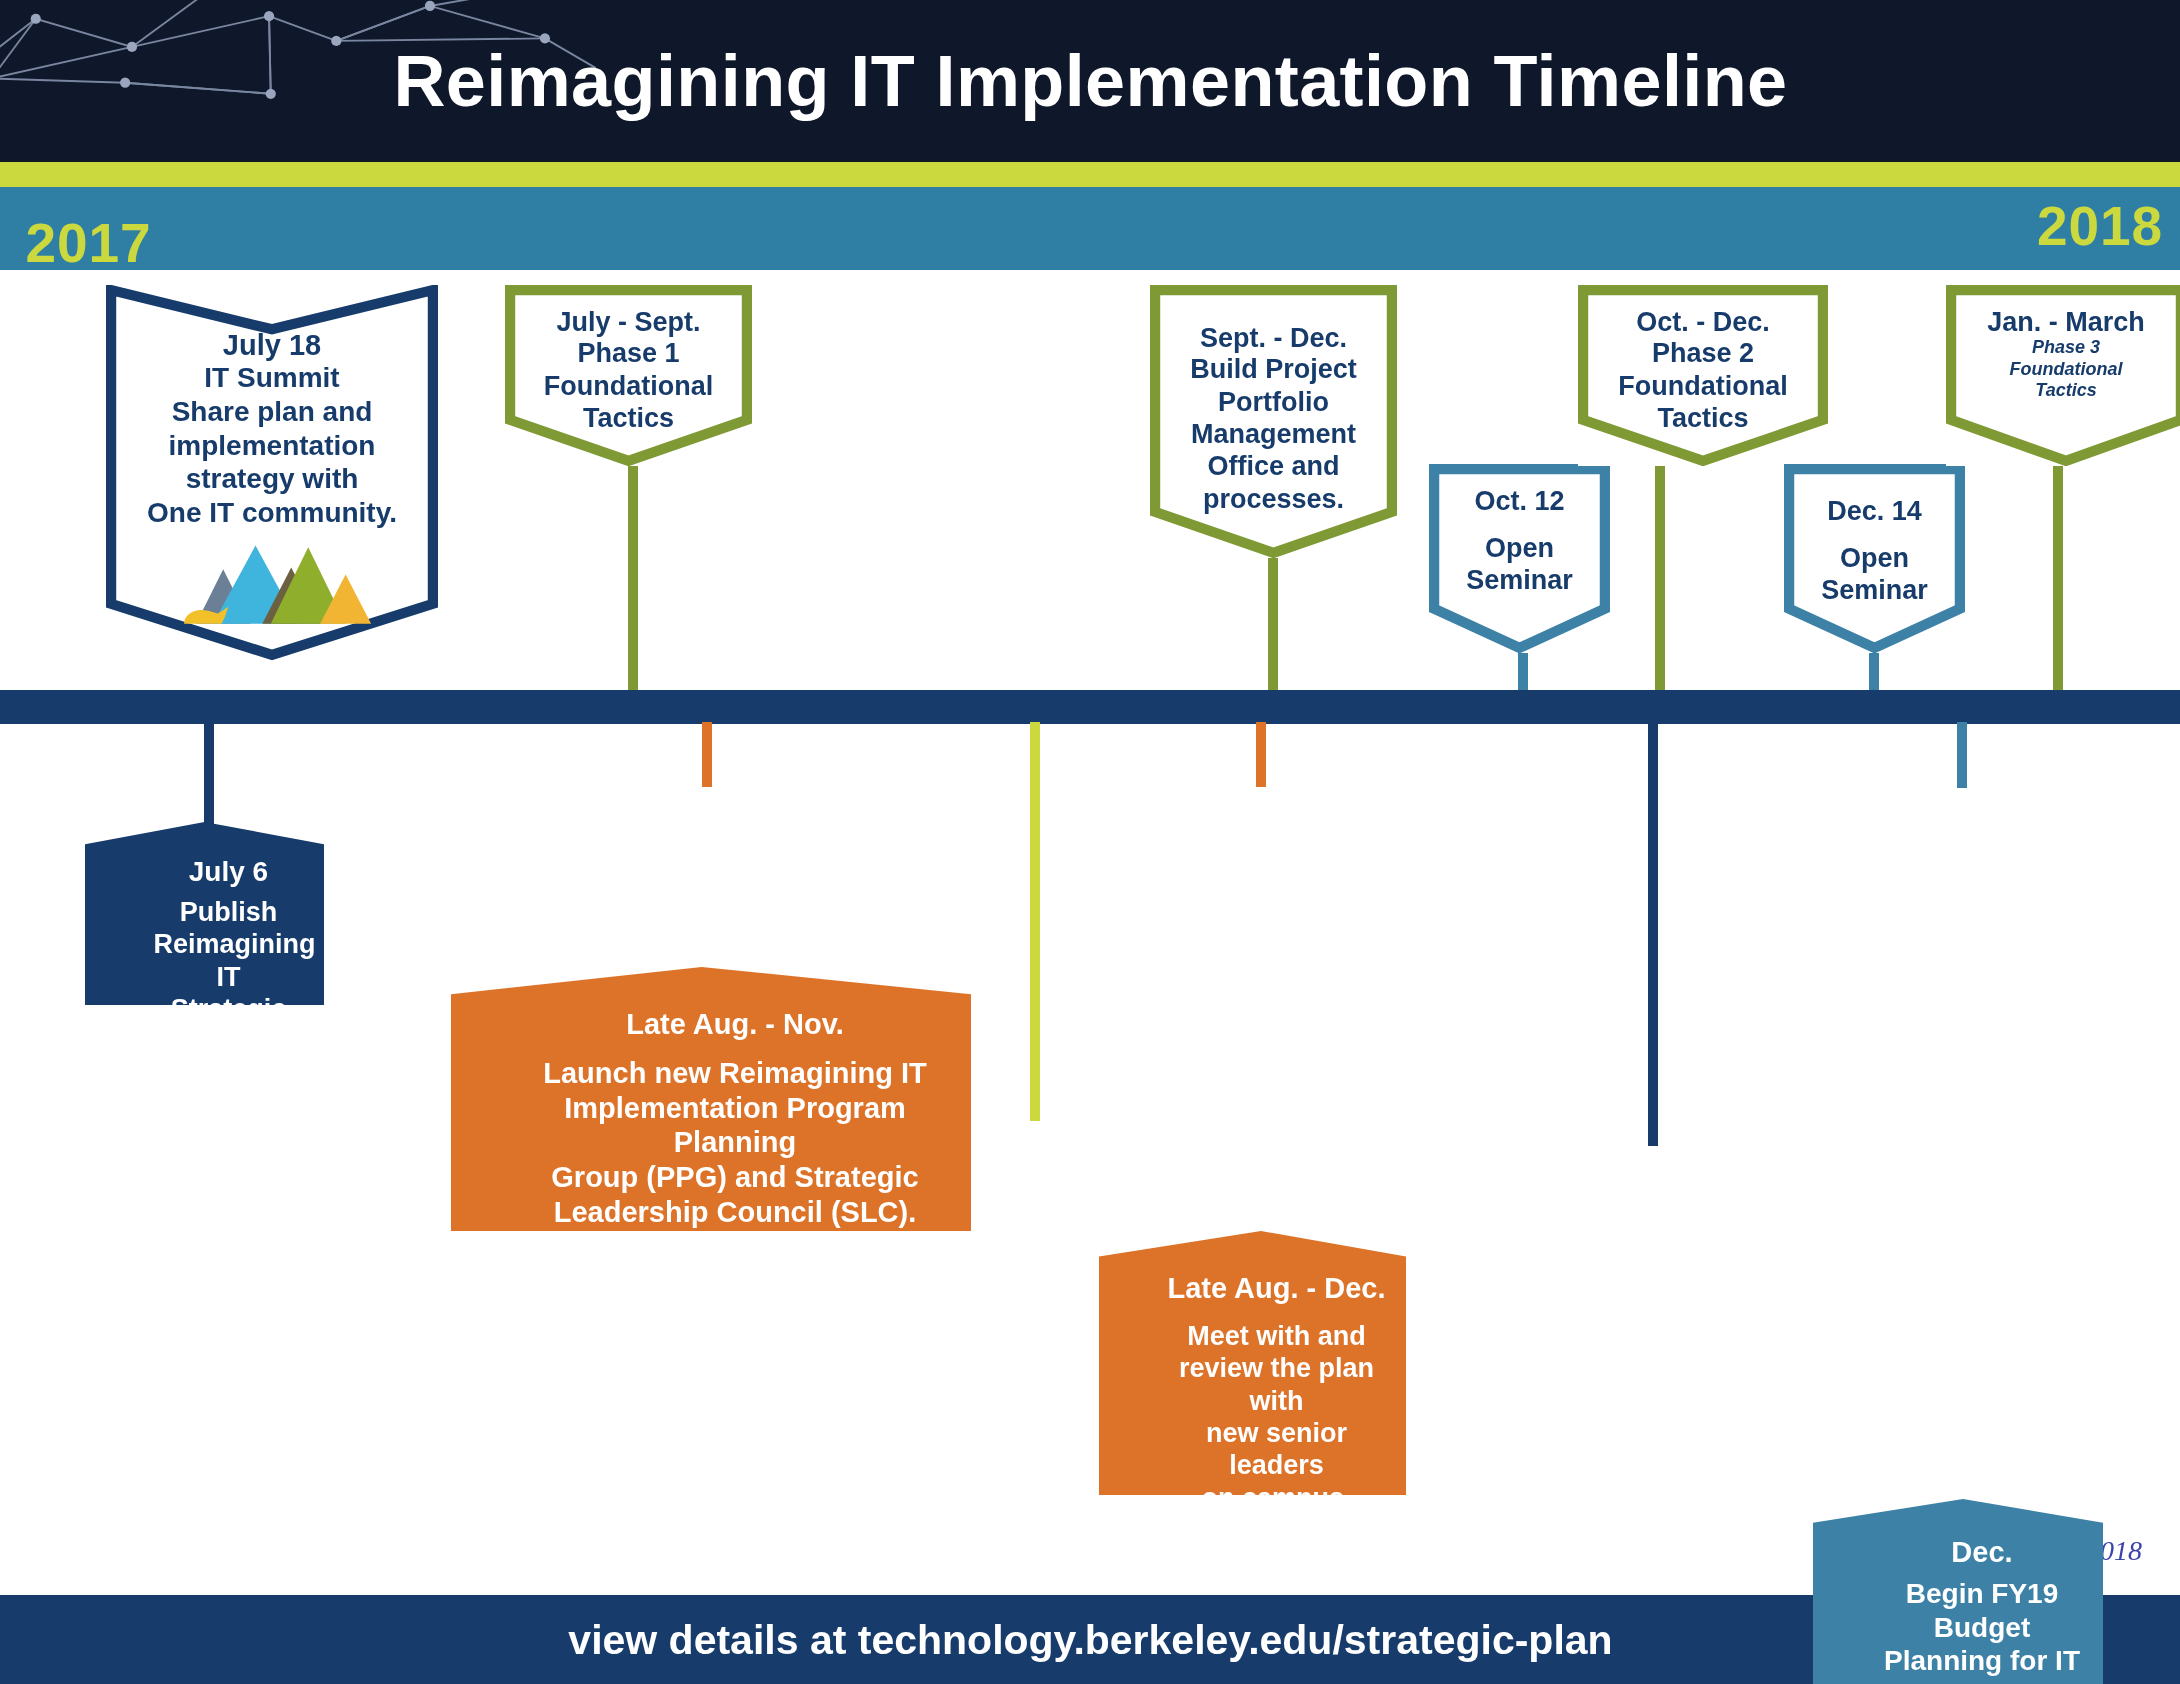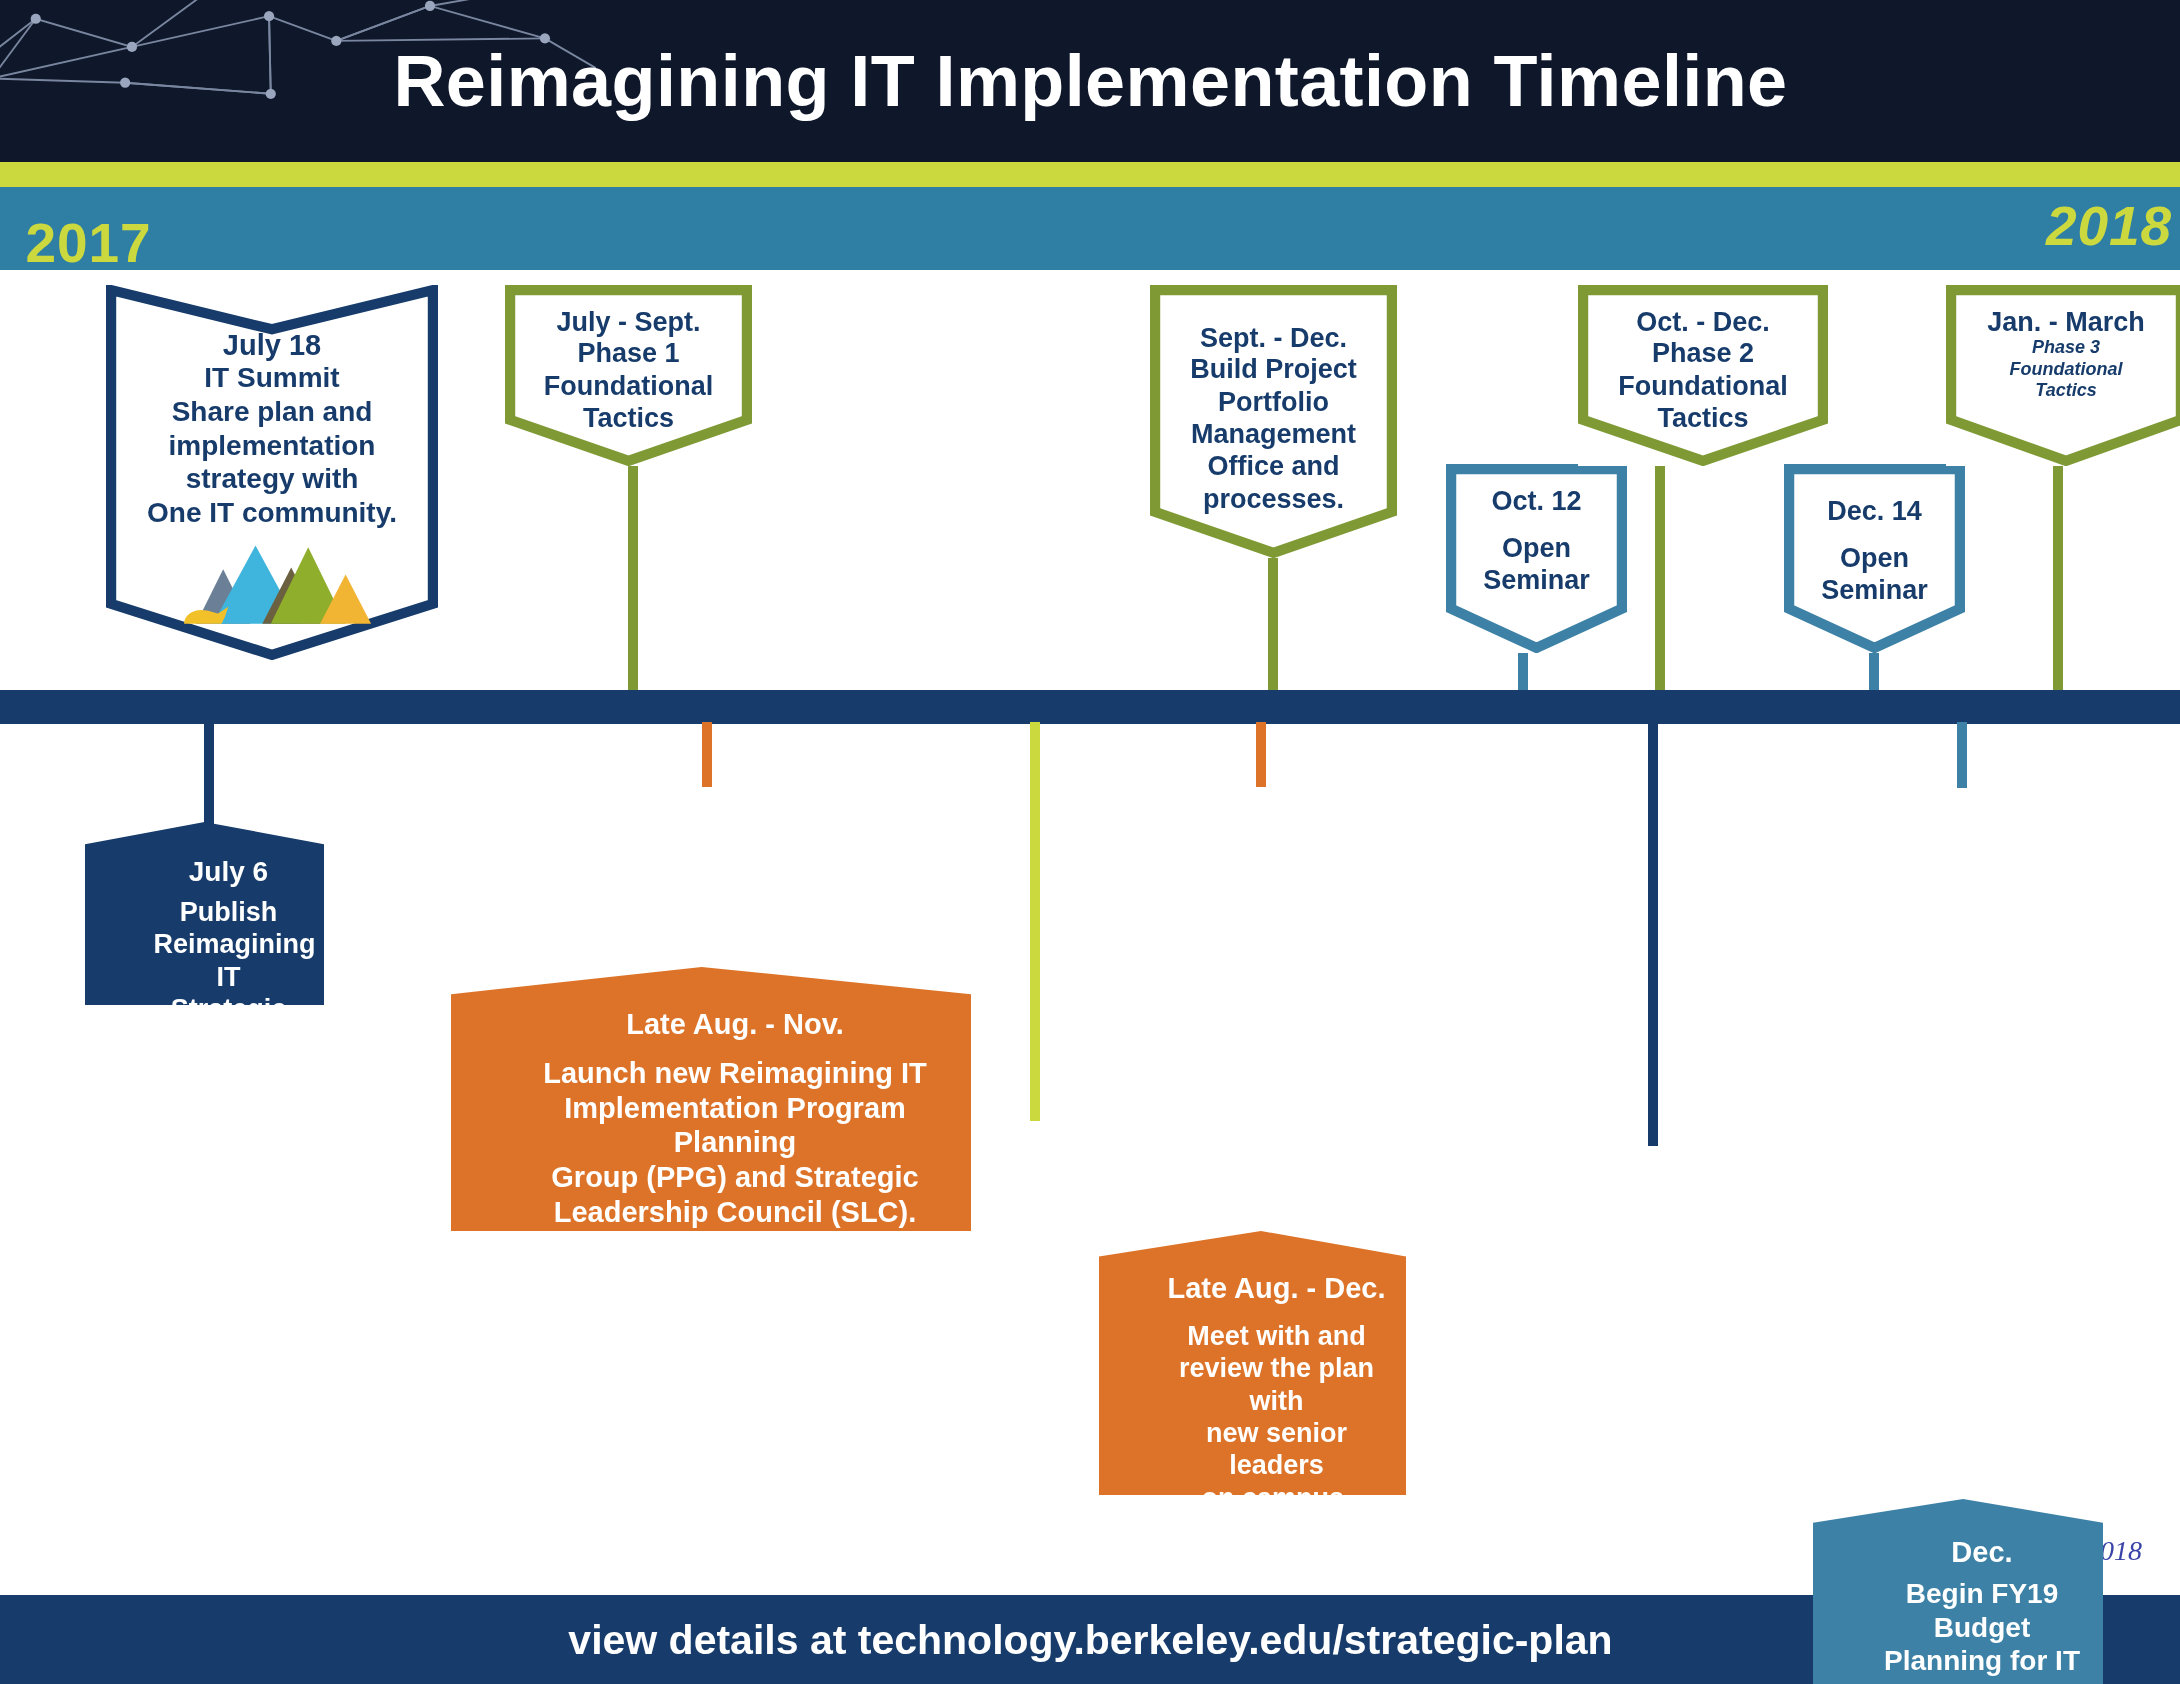--- a/index.html
+++ b/index.html
@@ -31,21 +31,21 @@
   
   .year-band {
     position: absolute; left: 0; top: 187px; width: 2181px; height: 83px;
     background: #2f7fa5;
   }
   .year-band .yr {
     position: absolute; top: 6.8px; color: #ccd93e;
     font-size: 55px; font-weight: bold; letter-spacing: 0.9px;
   }
   .year-band .yr.left  { left: 25.6px; margin-top: 17px; }
-  .year-band .yr.right { right: 9px; font-style: italic; }
+  .year-band .yr.right { right: 18px; }
 
   
   .axis {
     position: absolute; left: 0; top: 690px; width: 2181px; height: 34px;
     background: #173c6b;
   }
 
   
   .stem { position: absolute; width: 10.2px; }
 
@@ -211,21 +211,21 @@
           <div>Build Project</div>
           <div>Portfolio</div>
           <div>Management</div>
           <div>Office and</div>
           <div>processes.</div>
         </div>
       </div>
     </div>
   </div>
 
-  <div class="card" style="left:1429px; top:464px; width:181px; height:189px;margin-left:17px;">
+  <div class="card" style="left:1429px; top:464px; width:181px; height:189px;">
     <div class="card-outline" style="width:181px; height:189px; padding-top:22px;">
       <svg class="shape" viewBox="0 0 212 222" preserveAspectRatio="none">
         <path d="M6,6 L6,170 L106,216 L206,170 L206,6 Z" fill="#ffffff" stroke="#3d82a6" stroke-width="12" stroke-linejoin="miter"></path>
       </svg>
       <div class="inner">
         <div class="c-head" style="font-size:27px;">Oct. 12</div>
         <div class="gap-md"></div>
         <div class="c-body" style="font-size:27px;">
           <div>Open</div>
           <div>Seminar</div>

